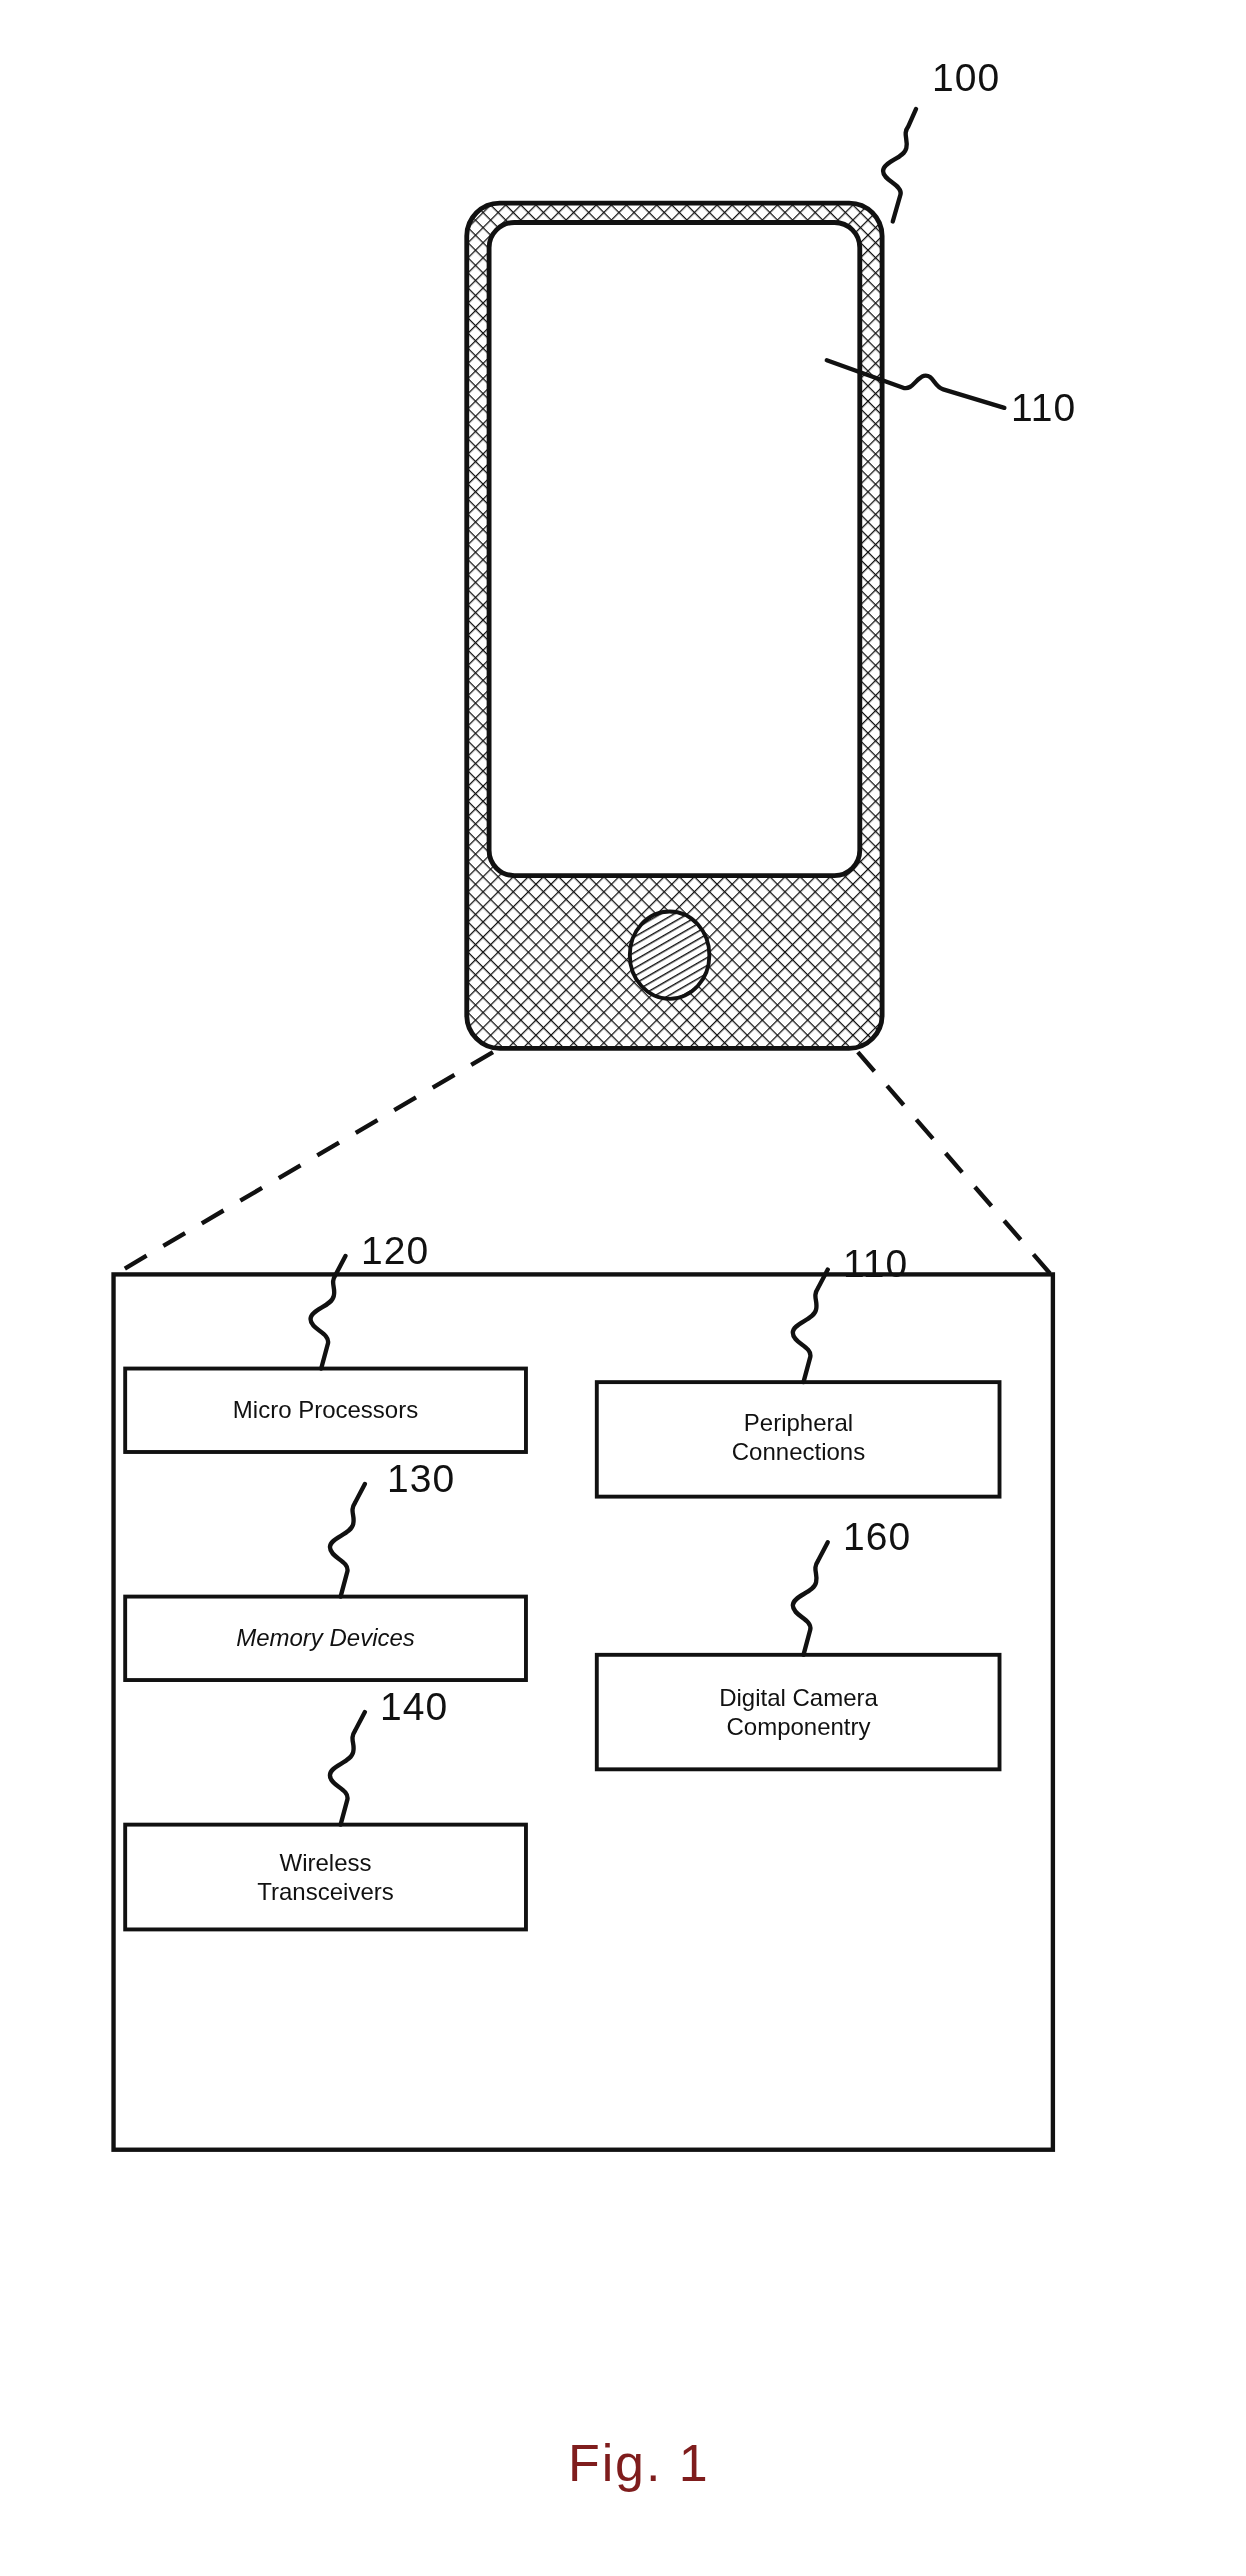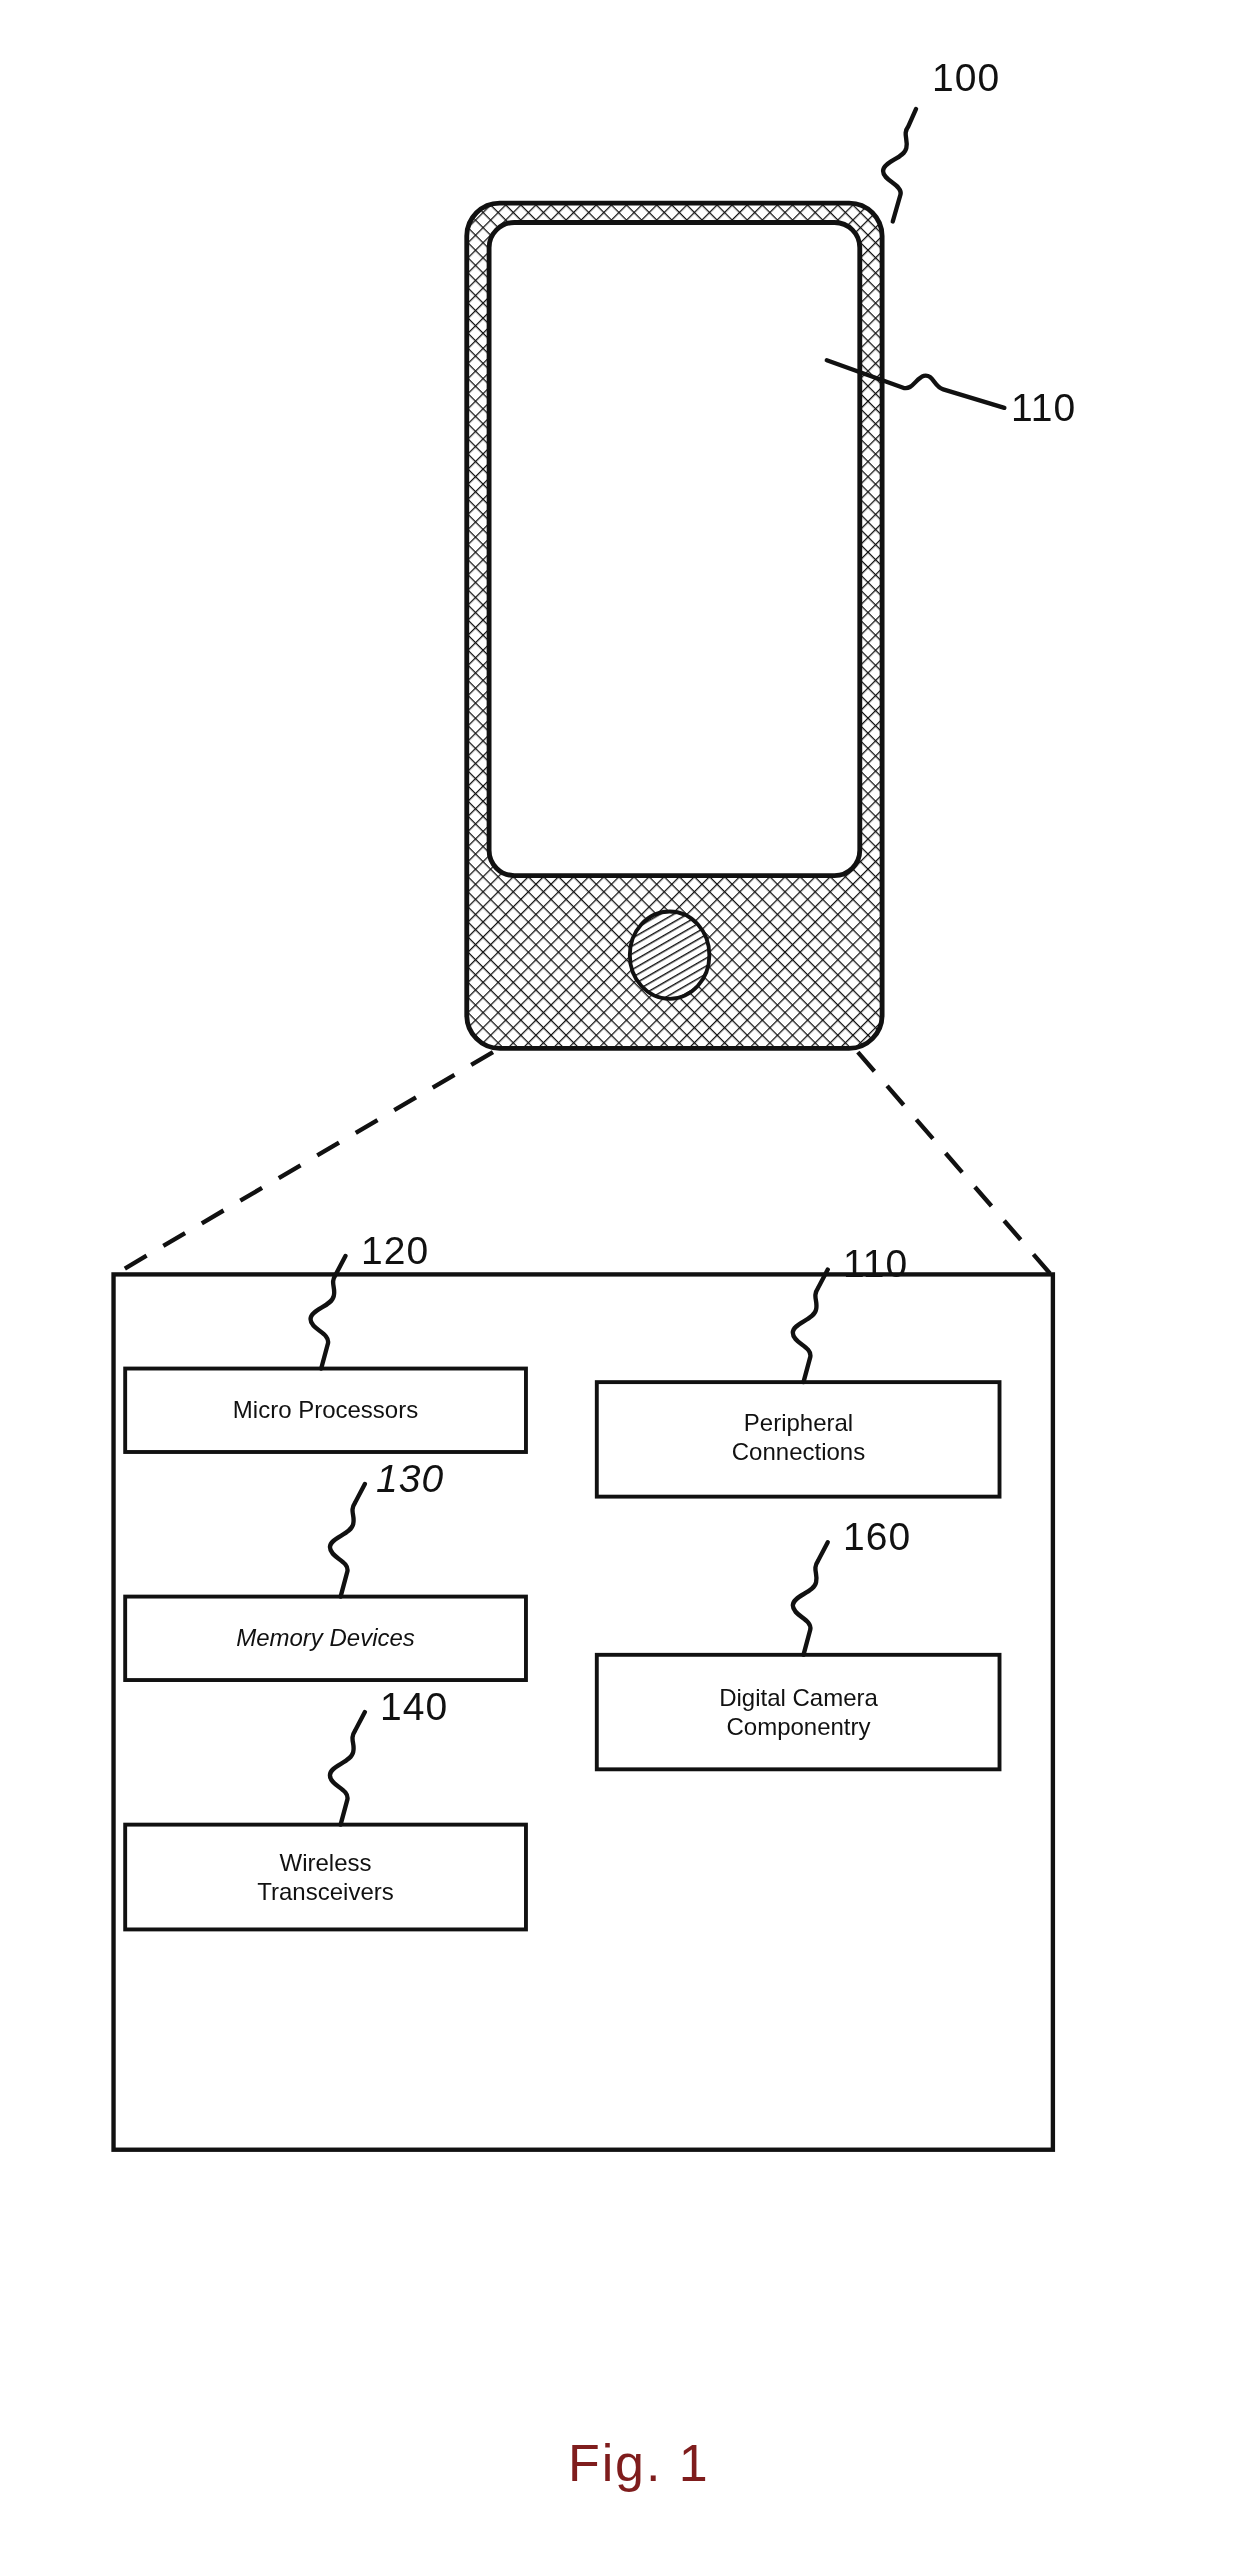--- a/index.html
+++ b/index.html
@@ -135,21 +135,21 @@
                L853 1589"></path>
     </g>
   </svg>
 
   <div class="ref-num" style="left:920px;top:58px;margin-left:12px;">100</div>
 
   <div class="ref-num" style="left:1011px;top:388px;">110</div>
 
   <div class="ref-num" style="left:361px;top:1231px;">120</div>
 
-  <div class="ref-num" style="left:376px;top:1459px;font-style:italic;">130</div>
+  <div class="ref-num" style="left:387px;top:1459px;">130</div>
 
   <div class="ref-num" style="left:380px;top:1687px;">140</div>
 
   <div class="ref-num" style="left:843px;top:1244px;">110</div>
 
   <div class="ref-num" style="left:843px;top:1517px;">160</div>
 
   <div class="box-label" style="left:125px;top:1369px;width:401px;height:83px;">Micro Processors</div>
 
   <div class="box-label" style="left:125px;top:1597px;width:401px;height:83px;font-style:italic;">Memory Devices</div>

